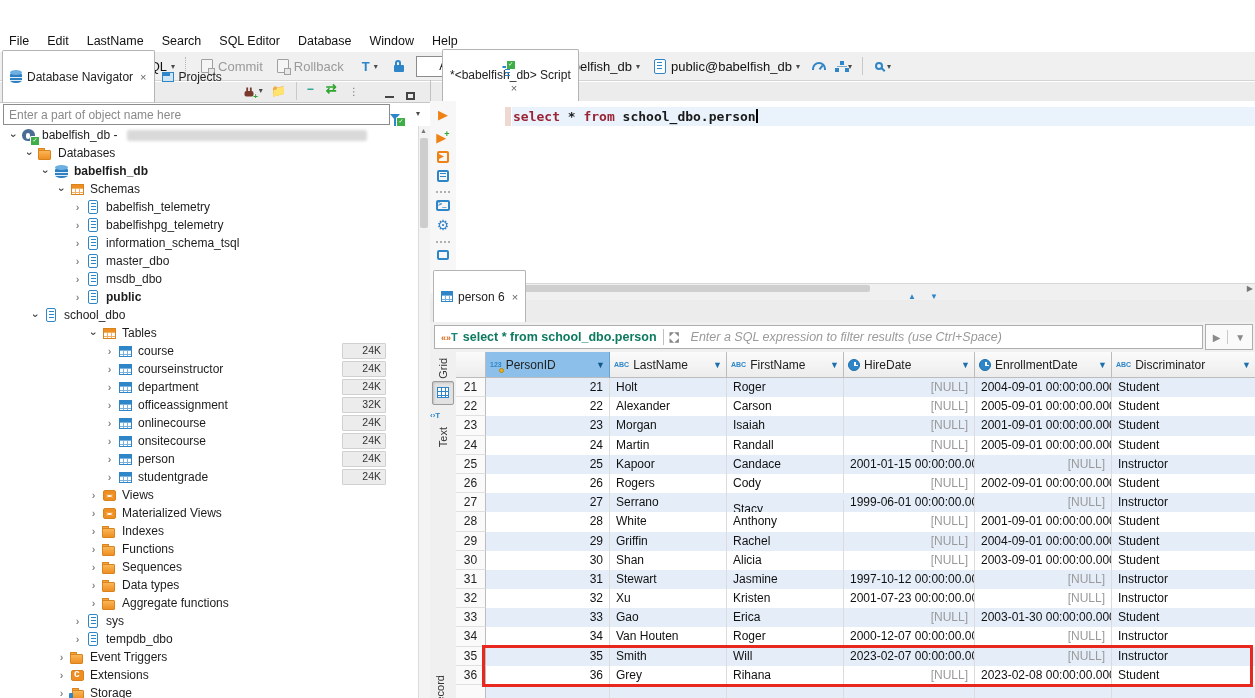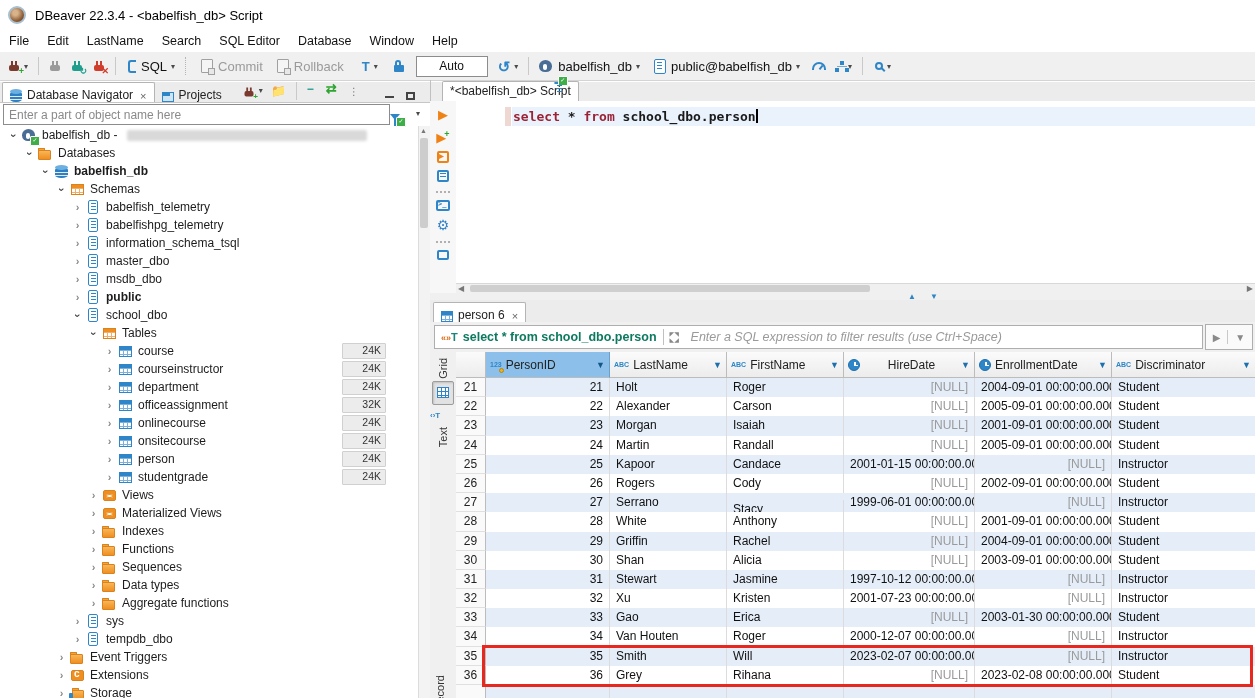--- a/index.html
+++ b/index.html
@@ -50,21 +50,21 @@
      box-shadow:-5px 7px 0 #2e86c8,5px 7px 0 #2e86c8;}
   .ic-topo::before{content:"";position:absolute;left:-3px;top:5px;width:10px;height:1px;border-top:1px solid #7aa8cc;}
   .ic-search{width:8px;height:8px;border:2px solid #2e86c8;border-radius:50%;margin-left:12px;box-sizing:border-box;}
   .ic-search::after{content:"";position:absolute;right:-3px;bottom:-4px;width:2px;height:5px;background:#2e86c8;transform:rotate(-45deg);}
   .ic-funnel{width:0;height:0;border-left:5px solid transparent;border-right:5px solid transparent;border-top:6px solid #2e86c8;}
   .ic-funnel::after{content:"";position:absolute;left:-1px;top:-2px;width:2px;height:8px;background:#2e86c8;}
   .ok-badge{position:absolute;right:-3px;bottom:-3px;width:8px;height:8px;background:#3fae49;border:1px solid #fff;
      color:#fff;font-size:6px;line-height:7px;text-align:center;border-radius:1px;}
   
   .tabbar{background:#ececec;border-bottom:1px solid #c6c6c6;display:flex;align-items:flex-end;}
-  .tab{height:19px;display:flex;align-items:flex-end;padding:0 7px;font-size:12px;color:#222;}
+  .tab{height:19px;display:flex;align-items:center;padding:16px 7px;font-size:12px;color:#222;}
   .tab.active{background:#fff;border:1px solid #b4b4b4;border-bottom:none;border-radius:2px 2px 0 0;}
   .tab .x{margin-left:7px;color:#666;font-size:11px;}
   .mini-grid{width:12px;height:11px;background:#fff;border:1px solid #2e86c8;box-sizing:border-box;margin-right:5px;
      background-image:linear-gradient(#2e86c8 0 3px,transparent 3px),
        repeating-linear-gradient(90deg,transparent 0 3px,#7ab2dd 3px 4px),
        repeating-linear-gradient(transparent 0 3px,#7ab2dd 3px 4px);}
   .mini-db{width:12px;height:13px;position:relative;margin-right:5px;}
   .mini-db::before{content:"";position:absolute;left:0;top:0;right:0;height:5px;background:#6cb0e2;border-radius:50%;z-index:1;}
   .mini-db::after{content:"";position:absolute;left:0;top:2px;right:0;bottom:0;background:#2f80c3;border-radius:5px/3px;
      background-image:linear-gradient(transparent 0 5px,rgba(255,255,255,.85) 5px 6px,transparent 6px 8px,rgba(255,255,255,.85) 8px 9px,transparent 9px);}
@@ -189,24 +189,20 @@
   .rn{box-sizing:border-box;background:#fafafa;border-right:1px solid #bcbcbc;border-bottom:1px solid #e0e0e0;
       text-align:center;line-height:19.2px;font-size:12px;color:#222;flex:none;}
   .redbox{left:482px;top:645px;width:771px;height:42px;border:3px solid #e8281e;box-sizing:border-box;z-index:20;}
   .panel-border-left{left:430px;top:80px;width:1px;bottom:0;background:#c0c0c0;}
 </style>
 </head>
 <body>
 
 <div class="app">
 
-  <div class="abs titlebar">
-    <div class="app-logo"></div>
-    <div class="title-text">DBeaver 22.3.4 - &lt;babelfish_db&gt; Script</div>
-  </div>
 
   <div class="abs menubar" id="menubar">
       <div class="menu-item">File</div>
       <div class="menu-item">Edit</div>
       <div class="menu-item">LastName</div>
       <div class="menu-item">Search</div>
       <div class="menu-item">SQL Editor</div>
       <div class="menu-item">Database</div>
       <div class="menu-item">Window</div>
       <div class="menu-item">Help</div>
@@ -336,21 +332,21 @@
         <div class="trow" style="padding-left: 72px;">
           <span class="chev">›</span>
           <span class="tico tico-schema"></span>
           <span class="tlabel">msdb_dbo</span>
         </div>
         <div class="trow" style="padding-left: 72px;">
           <span class="chev">›</span>
           <span class="tico tico-schema"></span>
           <span class="tlabel b">public</span>
         </div>
-        <div class="trow" style="padding-left: 72px;">
+        <div class="trow" style="padding-left: 30px;">
           <span class="chev exp">›</span>
           <span class="tico tico-schema"></span>
           <span class="tlabel">school_dbo</span>
         </div>
         <div class="trow" style="padding-left: 88px;">
           <span class="chev exp">›</span>
           <span class="tico tico-tables"></span>
           <span class="tlabel">Tables</span>
         </div>
         <div class="trow" style="padding-left: 104px;">
@@ -552,21 +548,21 @@
         <div class="gh" style="width: 117px;">
           <span class="tabc">ABC</span>
           <span class="lbl">LastName</span>
           <span class="dd">▼</span>
         </div>
         <div class="gh" style="width: 117px;">
           <span class="tabc">ABC</span>
           <span class="lbl">FirstName</span>
           <span class="dd">▼</span>
         </div>
-        <div class="gh" style="width: 131px; text-align: center;">
+        <div class="gh" style="width: 131px;">
           <span class="ic-clock"></span>
           <span class="lbl">HireDate</span>
           <span class="dd">▼</span>
         </div>
         <div class="gh" style="width: 137px;">
           <span class="ic-clock"></span>
           <span class="lbl">EnrollmentDate</span>
           <span class="dd">▼</span>
         </div>
         <div class="gh" style="width: 144px;">

